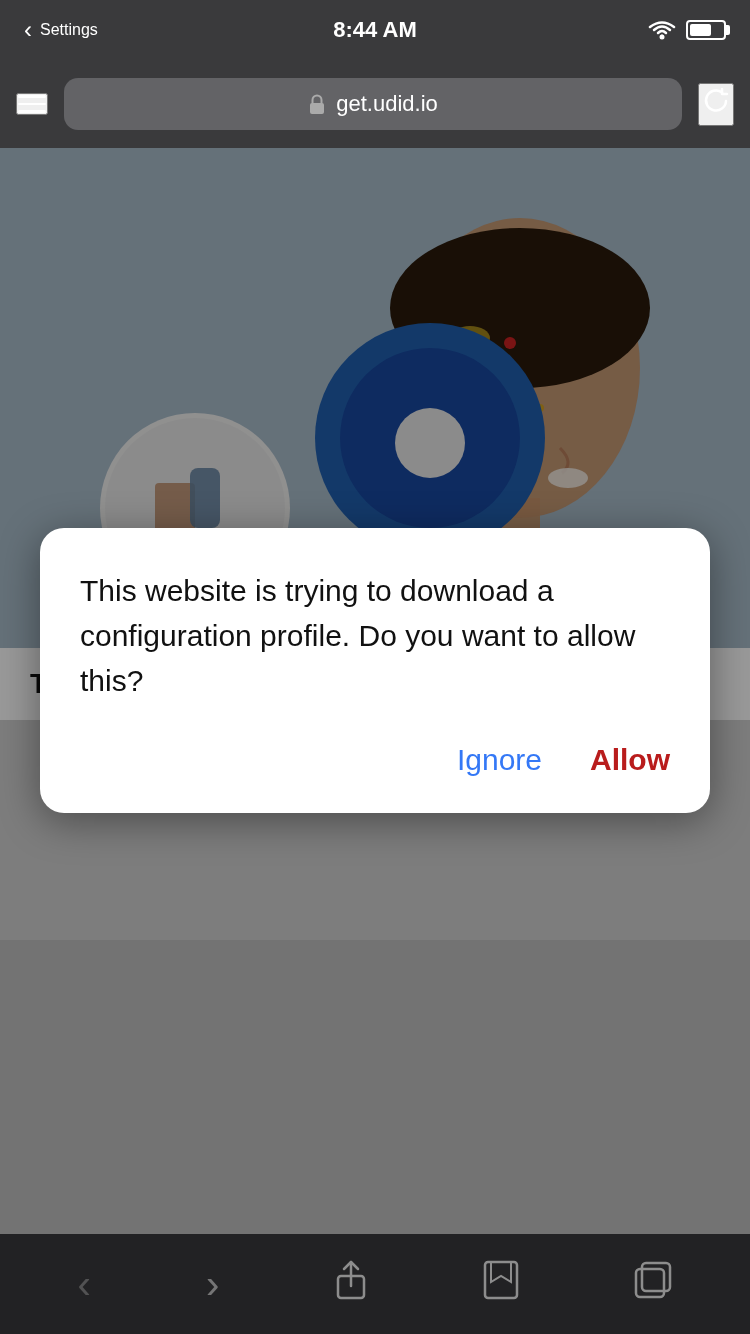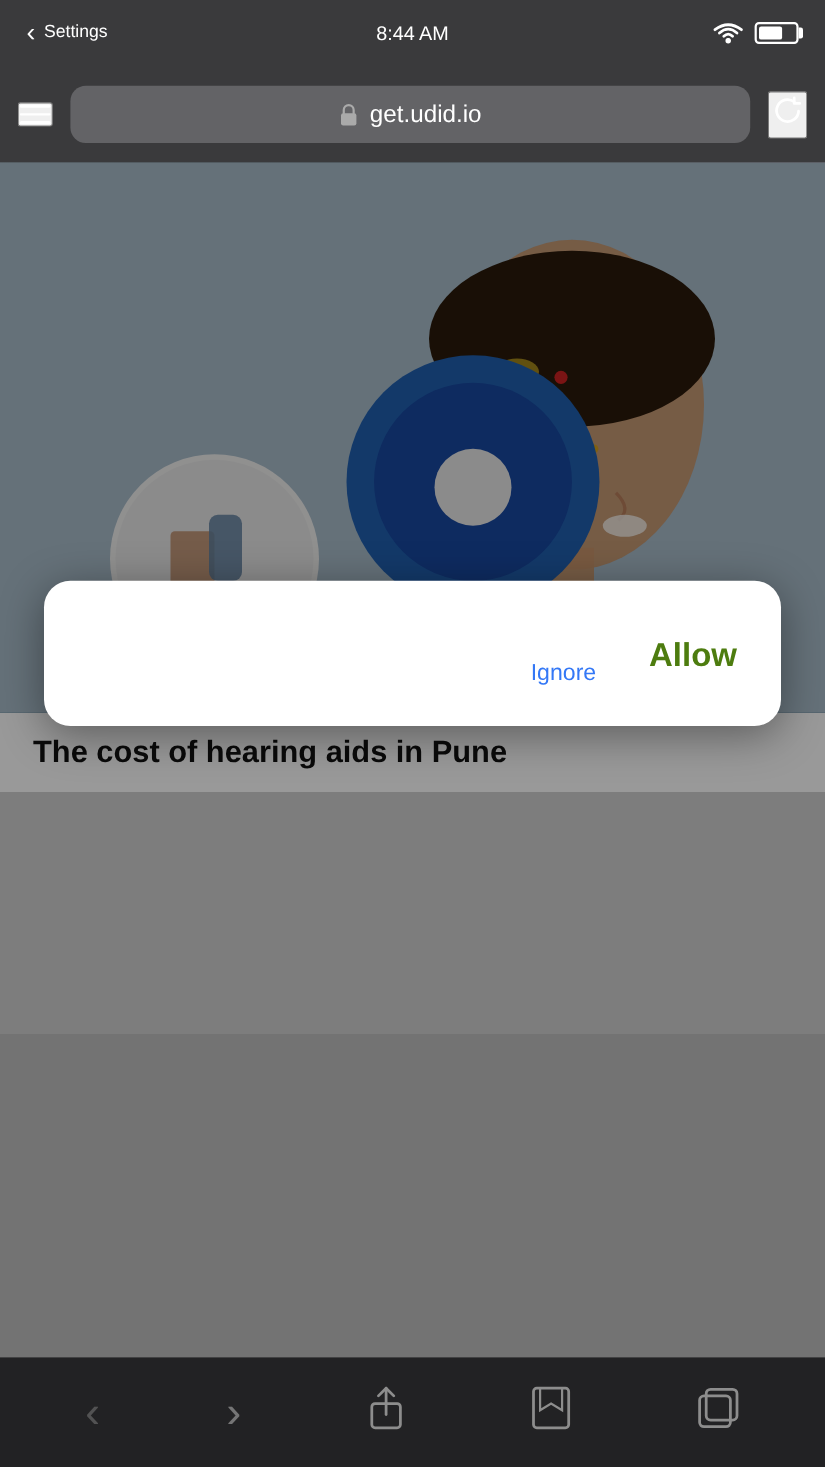--- a/index.html
+++ b/index.html
@@ -31,22 +31,22 @@
       display: flex;
       align-items: center;
       gap: 8px;
     }
 
     .status-time {
       position: absolute;
       left: 50%;
       transform: translateX(-50%);
       color: #fff;
-      font-size: 18px;
-      font-weight: 400;
+      font-size: 22px;
+      font-weight: 700;
     }
 
     .status-right {
       display: flex;
       align-items: center;
       gap: 10px;
     }
 
     .battery-icon {
       width: 40px;
@@ -262,29 +262,28 @@
     }
 
     .dialog-actions {
       display: flex;
       justify-content: flex-end;
       gap: 48px;
       align-items: center;
     }
 
     .dialog-ignore {
-      font-size: 21px;
+      font-size: 30px;
       color: #3478f6;
       cursor: pointer;
-      margin-top: 32px;
     }
 
     .dialog-allow {
       font-size: 30px;
-      color: #4d7c0f;
+      color: #b91c1c;
       font-weight: 600;
       cursor: pointer;
     }
   </style>
 </head>
 <body>
 
 <div class="status-bar">
   <div class="status-left">
     <span style="color:#fff;font-size:24px;">‹</span>
@@ -375,20 +374,21 @@
       <span>The cost of hearing aids in Pune</span>
     </div>
 
 
     <div class="gray-section"></div>
   </div>
 
   <div class="overlay-dim"></div>
 
   <div class="dialog">
+    <div class="dialog-message">This website is trying to download a configuration profile. Do you want to allow this?</div>
     <div class="dialog-actions">
       <span class="dialog-ignore">Ignore</span>
       <span class="dialog-allow">Allow</span>
     </div>
   </div>
 
   <div class="browser-bottom">
 
     <button class="nav-btn disabled" style="font-size:40px;background:none;border:none;color:#fff;opacity:0.4;">‹</button>
 

